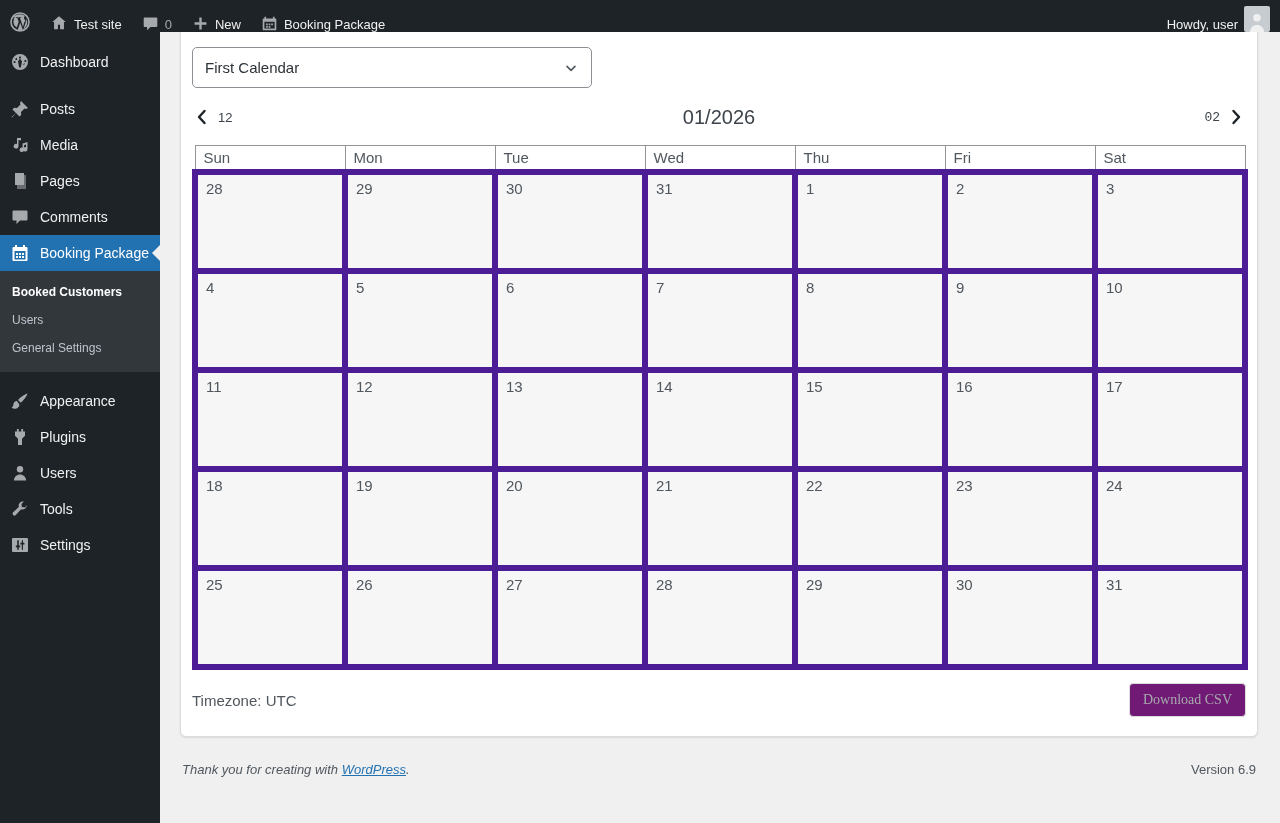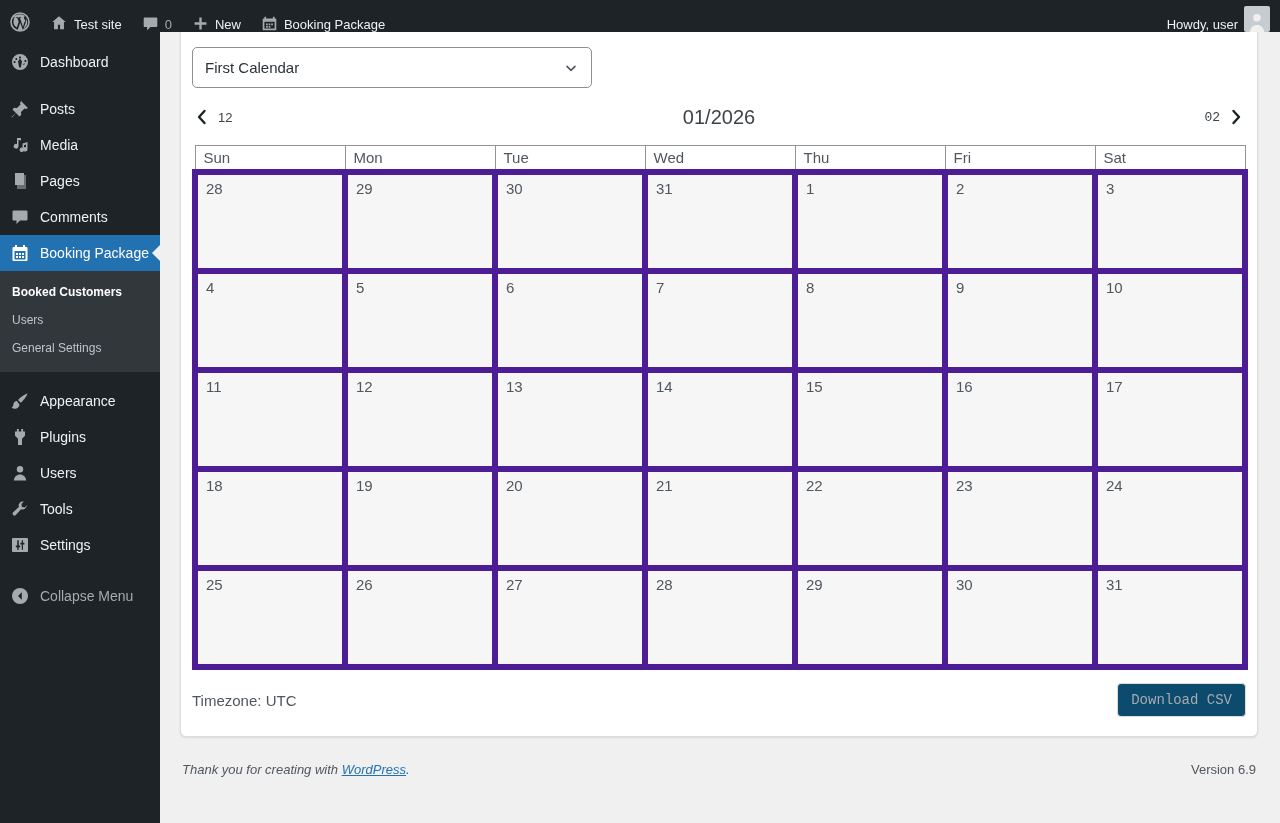--- a/index.html
+++ b/index.html
@@ -95,22 +95,22 @@
     border: 6px solid #4c1d95; background: #f6f6f6; vertical-align: top;
     padding: 5px 8px; font-size: 15px; color: #50575e; height: 99px; cursor: pointer;
   }
 
   .cal-footer {
     display: flex; align-items: center; justify-content: space-between;
     margin: 8px 1px 0 1px; min-height: 44px;
   }
   .tz { font-size: 15px; color: #50575e; }
   .csv-btn {
-    font-family: Liberation Mono, monospace;
-    font-size: 14px; color: #a7aaad; background: #0c4a6e;
+    font-family: Liberation Serif, serif;
+    font-size: 14px; color: #a7aaad; background: #701a75;
     border: 1px solid #dcdcde; border-radius: 4px; padding: 8px 13px; cursor: default;
   }
 
   .page-footer {
     display: flex; align-items: center; justify-content: space-between;
     padding: 25px 2px 0 2px; color: #50575e; font-size: 13px;
   }
   .thanks { font-style: italic; }
   .thanks a { color: #2271b1; cursor: pointer; text-decoration: underline; }
 </style>
@@ -265,29 +265,20 @@
     </div>
     <div class="menu-item">
       <span class="mi-icon">
         <svg width="20" height="20" viewBox="0 0 20 20">
           <path fill="currentColor" d="M3 3h14a1 1 0 0 1 1 1v12a1 1 0 0 1-1 1H3a1 1 0 0 1-1-1V4a1 1 0 0 1 1-1zm4.2 2.2v5.2H5.8v1.8h1.4v2.6h1.6v-2.6h1.4v-1.8h-1.4V5.2zm4.6 0v2.6h-1.4v1.8h1.4v5.2H13v-5.2h1.4V7.8H13V5.2z"></path>
         </svg>
       </span>
       <span>Settings</span>
     </div>
     <div class="menu-sep"></div>
-    <div class="menu-item collapse">
-      <span class="mi-icon">
-        <svg width="20" height="20" viewBox="0 0 20 20">
-          <circle cx="10" cy="10" r="8" fill="currentColor"></circle>
-          <path fill="#1d2327" d="M11.8 6.2 8 10l3.8 3.8V6.2z"></path>
-        </svg>
-      </span>
-      <span>Collapse Menu</span>
-    </div>
   </nav>
 
 <div class="main">
   <div class="card">
 
     <div class="select-box">
       <span>First Calendar</span>
       <span class="chev">
         <svg width="16" height="16" viewBox="0 0 20 20">
             <path fill="none" stroke="currentColor" stroke-width="2" stroke-linecap="round" stroke-linejoin="round" d="M5 8l5 5 5-5"></path>

